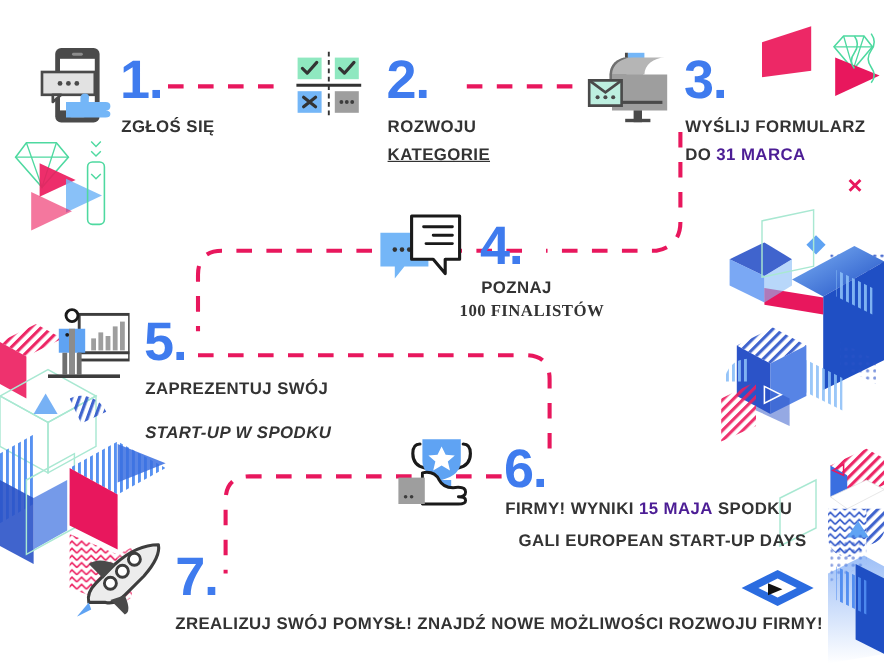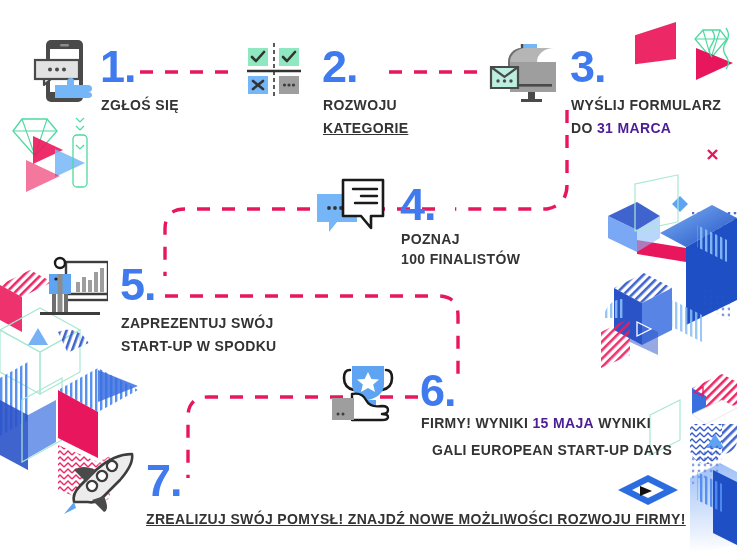--- a/index.html
+++ b/index.html
@@ -247,71 +247,71 @@
       <svg class="step-icon" style="left:315px;top:176px;" width="72" height="62" viewBox="0 0 72 62">
         <path d="M2 18 L42 18 L42 46 L22 46 L14 56 L14 46 L2 46 Z" fill="#74B6F7"></path>
         <circle cx="14" cy="32" r="1.9" fill="#333333"></circle>
         <circle cx="20" cy="32" r="1.9" fill="#333333"></circle>
         <circle cx="26" cy="32" r="1.9" fill="#333333"></circle>
         <path d="M28 4 L68 4 L68 40 L56 40 L56 52 L46 40 L28 40 Z" fill="#ffffff" stroke="#1a1a1a" stroke-width="2.6" stroke-linejoin="round"></path>
         <path d="M38 13 L62 13 M46 20 L62 20 M40 27 L62 27" stroke="#1a1a1a" stroke-width="2.4" stroke-linecap="round"></path>
       </svg>
       <div class="step-num n1" style="left:400px;top:182px;">4.</div>
       <div class="step-label" style="left:401px;top:228px;">POZNAJ</div>
-      <div class="step-label" style="left:401px;top:248px;">100 FINALISTÓW</div>
+      <div class="step-label" style="left:383px;top:248px;font-family:Liberation Serif, serif;">100 FINALISTÓW</div>
     </div>
 
     <div class="step">
       <svg class="step-icon" style="left:36px;top:256px;" width="72" height="66" viewBox="0 0 72 66">
         <rect x="30" y="6" width="42" height="38" fill="#ffffff" stroke="#3d3d3d" stroke-width="2.4"></rect>
         <path d="M30 38 L72 38" stroke="#3d3d3d" stroke-width="2.4"></path>
         <rect x="40" y="26" width="4" height="10" fill="#9E9E9E"></rect>
         <rect x="46" y="21" width="4" height="15" fill="#9E9E9E"></rect>
         <rect x="52" y="24" width="4" height="12" fill="#9E9E9E"></rect>
         <rect x="58" y="16" width="4" height="20" fill="#9E9E9E"></rect>
         <rect x="64" y="12" width="4" height="24" fill="#9E9E9E"></rect>
         <circle cx="24" cy="7" r="5" fill="#ffffff" stroke="#1a1a1a" stroke-width="2.4"></circle>
         <path d="M13 18 L35 18 L35 38 L13 38 Z" fill="#5FA3F3"></path>
         <path d="M24 18 L24 56" stroke="#8c8c8c" stroke-width="5"></path>
         <path d="M18 38 L18 56 M30 38 L30 56" stroke="#6f6f6f" stroke-width="4"></path>
         <circle cx="20" cy="23" r="1.6" fill="#1a1a1a"></circle>
         <rect x="4" y="56" width="60" height="3" fill="#3d3d3d"></rect>
       </svg>
       <div class="step-num n1" style="left:120px;top:262px;">5.</div>
       <div class="step-label" style="left:121px;top:312px;">ZAPREZENTUJ SWÓJ</div>
-      <div class="step-label" style="left:121px;top:335px;">START-UP W SPODKU</div>
+      <div class="step-label" style="left:121px;top:349px;font-style:italic;">START-UP W SPODKU</div>
     </div>
 
     <div class="step">
       <svg class="step-icon" style="left:330px;top:362px;" width="70" height="62" viewBox="0 0 70 62">
         <path d="M20 8 Q14 8 14 16 Q14 26 24 28" fill="none" stroke="#1a1a1a" stroke-width="2.6" stroke-linecap="round"></path>
         <path d="M56 8 Q62 8 62 16 Q62 26 52 28" fill="none" stroke="#1a1a1a" stroke-width="2.6" stroke-linecap="round"></path>
         <path d="M22 4 L54 4 L54 22 Q54 34 38 38 Q22 34 22 22 Z" fill="#5FA3F3"></path>
         <path d="M38 10 l3.4 7 l7.6 0.6 l-5.8 5 l1.8 7.4 l-7 -4 l-7 4 l1.8 -7.4 l-5.8 -5 l7.6 -0.6 Z" fill="#ffffff"></path>
         <rect x="30" y="38" width="16" height="8" fill="#5FA3F3"></rect>
         <rect x="22" y="48" width="32" height="8" fill="#74B6F7"></rect>
         <path d="M22 32 Q32 30 36 38 Q40 46 52 44 Q58 44 58 48 Q58 52 52 52
                  Q58 52 58 55 Q58 58 52 58 L22 58 Z" fill="#ffffff" stroke="#1a1a1a" stroke-width="2.4" stroke-linejoin="round"></path>
         <rect x="2" y="36" width="22" height="22" fill="#9E9E9E"></rect>
         <circle cx="8" cy="52" r="1.5" fill="#3d3d3d"></circle>
         <circle cx="13" cy="52" r="1.5" fill="#3d3d3d"></circle>
       </svg>
       <div class="step-num n1" style="left:420px;top:368px;">6.</div>
-      <div class="step-label" style="left:421px;top:412px;"><span>FIRMY! WYNIKI </span><b>15 MAJA</b><span> WYNIKI</span></div>
+      <div class="step-label" style="left:421px;top:412px;"><span>FIRMY! WYNIKI </span><b>15 MAJA</b><span> SPODKU</span></div>
       <div class="step-label" style="left:421px;top:439px;margin-left:11px;">GALI EUROPEAN START-UP DAYS</div>
     </div>
 
     <div class="step">
       <svg class="step-icon" style="left:62px;top:452px;" width="76" height="62" viewBox="0 0 76 62">
         <path d="M70 2 Q52 2 34 18 L18 34 Q10 42 12 50 L26 50 Q34 52 42 44 L58 28 Q72 12 70 2 Z" fill="#ECECEC" stroke="#3d3d3d" stroke-width="2.6" stroke-linejoin="round"></path>
         <ellipse cx="30" cy="34" rx="5" ry="5" fill="#ffffff" stroke="#3d3d3d" stroke-width="2.4" transform="rotate(-45 30 34)"></ellipse>
         <ellipse cx="40" cy="24" rx="5" ry="5" fill="#ffffff" stroke="#3d3d3d" stroke-width="2.4" transform="rotate(-45 40 24)"></ellipse>
         <ellipse cx="50" cy="14" rx="5" ry="5" fill="#ffffff" stroke="#3d3d3d" stroke-width="2.4" transform="rotate(-45 50 14)"></ellipse>
         <path d="M34 18 Q20 12 12 18 L24 30 Z" fill="#4A4A4A"></path>
         <path d="M42 44 Q48 58 42 60 L30 48 Z" fill="#4A4A4A"></path>
         <path d="M12 50 L2 62 L14 56 Z" fill="#5FA3F3"></path>
       </svg>
       <div class="step-num n1" style="left:146px;top:458px;">7.</div>
-      <div class="step-label" style="left:146px;top:508px;text-decoration:underline;">ZREALIZUJ SWÓJ POMYSŁ! ZNAJDŹ NOWE MOŻLIWOŚCI ROZWOJU FIRMY!</div>
+      <div class="step-label" style="left:146px;top:508px;">ZREALIZUJ SWÓJ POMYSŁ! ZNAJDŹ NOWE MOŻLIWOŚCI ROZWOJU FIRMY!</div>
     </div>
 
   </div>
 </div>
 
 </body></html>

